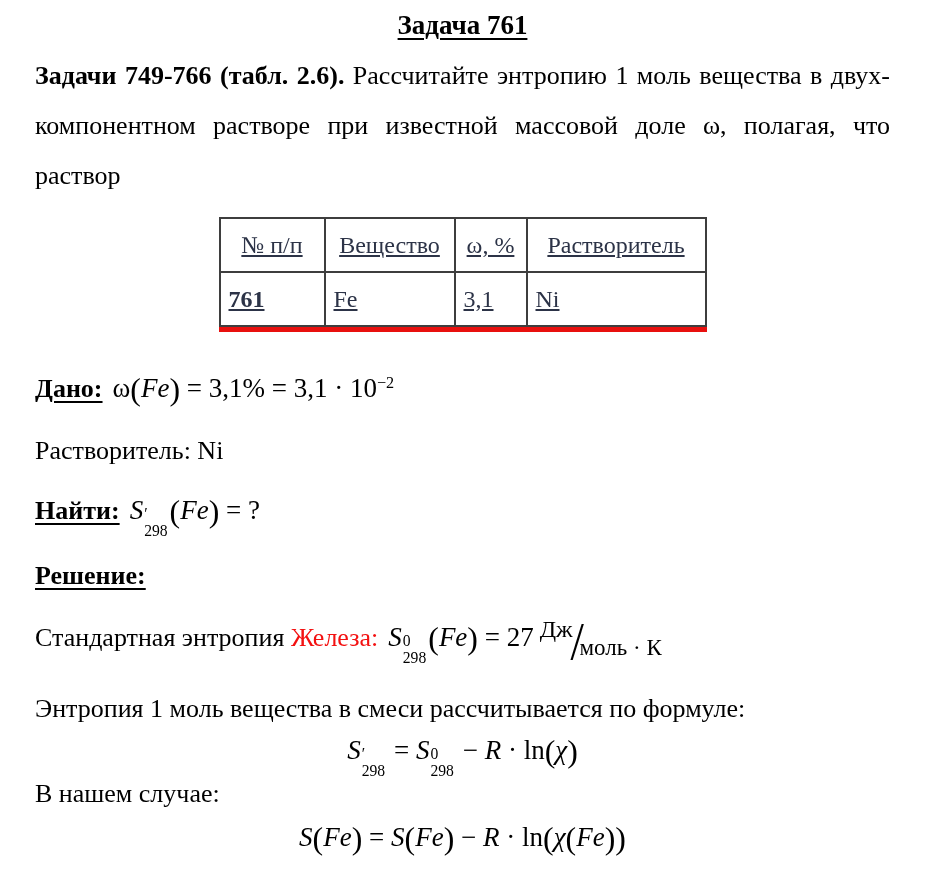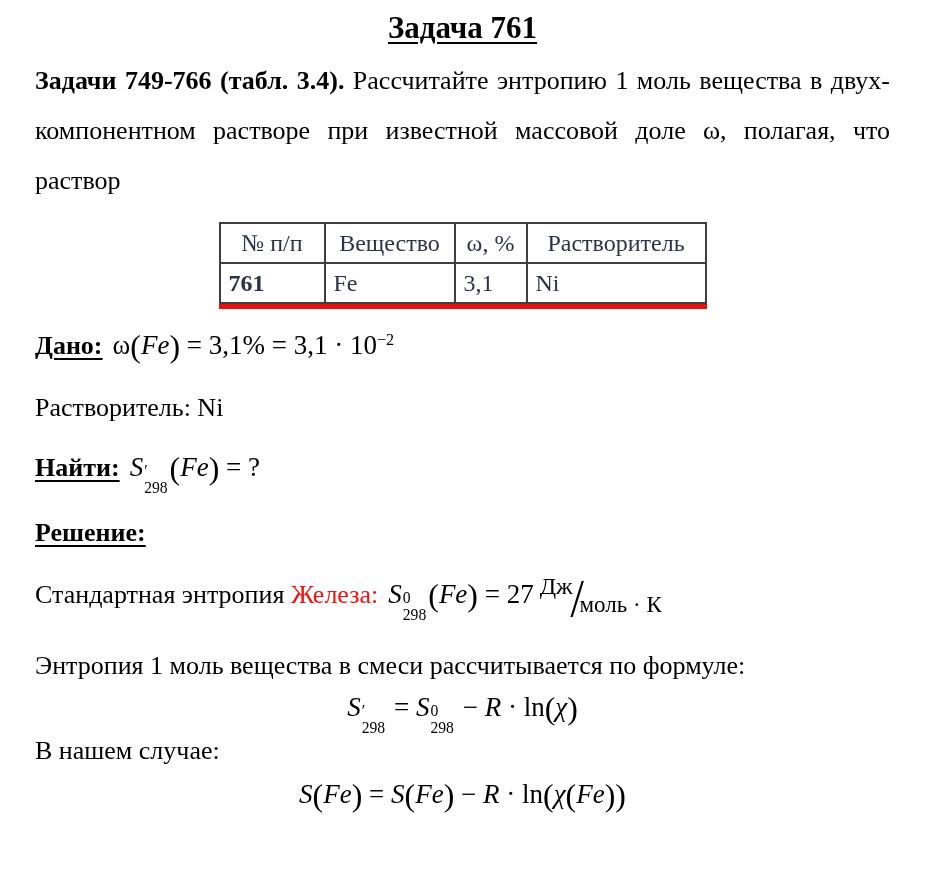--- a/index.html
+++ b/index.html
@@ -7,38 +7,38 @@
     --table-border:#3e3e3e; --table-text:#2c3347;
   }
   *{box-sizing:border-box;}
   html{background:#fff;}
   html,body{margin:0;padding:0;}
   body{
     width:925px;height:887px;overflow:hidden;background:var(--page-bg);color:var(--text);
     font-family:"Liberation Serif","DejaVu Serif",serif;font-size:26px;
   }
   .page{padding:8px 35px 0 35px;}
-  .title{font-size:31px;font-weight:bold;text-align:center;margin:2px 0 0 0;}
+  .title{font-size:27px;font-weight:bold;text-align:center;margin:2px 0 0 0;}
   .u{text-decoration:underline;text-decoration-thickness:2px;text-underline-offset:4px;}
   .bold{font-weight:bold;}
   .para{margin-top:10px;}
   .jline,.lline{line-height:50px;white-space:nowrap;}
   .jline{text-align:justify;text-align-last:justify;white-space:normal;}
   .lbl{font-weight:bold;}
   .tablewrap{margin-top:16px;}
   table.dtable{border-collapse:collapse;margin:0 auto;}
   .dtable th,.dtable td{
     border:2px solid var(--table-border);font-weight:normal;
-    font-size:24px;color:var(--table-text);height:40px;padding:0 8px;
+    font-size:24px;color:var(--table-text);height:54px;padding:0 8px;text-decoration:underline;
   }
   .c1{width:105px}.c2{width:130px}.c3{width:72px}.c4{width:179px}
   .dtable td.bold{font-weight:bold;border-radius:14px;}
   .redline{width:488px;height:5px;background:var(--red-accent);margin:0 auto;}
   .line{white-space:nowrap;}
-  .given{margin-top:20px;font-family:Liberation Serif, serif;}
+  .given{margin-top:40px;font-family:Liberation Serif, serif;}
   .solvent{margin-top:28px;}
   .find{margin-top:28px;}
   .solution{margin-top:22px;text-align:left;}
   .std{margin-top:30px;}
   .mix{margin-top:28px;}
   .f1{margin-top:10px;text-align:center;}
   .case{}
   .f2{margin-top:12px;text-align:center;}
   .formula{font-size:27px;}
   .it{font-style:italic;}
@@ -60,21 +60,21 @@
   .gap{display:inline-block;width:10px;}
 </style>
 </head>
 <body>
 
 <main class="page">
 
   <h1 class="title u">Задача 761</h1>
 
   <div class="para">
-    <div class="jline"><b>Задачи 749-766 (табл. 3.4).</b><span> Рассчитайте энтропию 1 моль вещества в двух-</span></div>
+    <div class="jline"><b>Задачи 749-766 (табл. 2.6).</b><span> Рассчитайте энтропию 1 моль вещества в двух-</span></div>
     <div class="jline">компонентном растворе при известной массовой доле ω, полагая, что раствор</div>
   </div>
 
   <div class="tablewrap">
     <table class="dtable">
       <colgroup>
           <col class="c1">
           <col class="c2">
           <col class="c3">
           <col class="c4">

